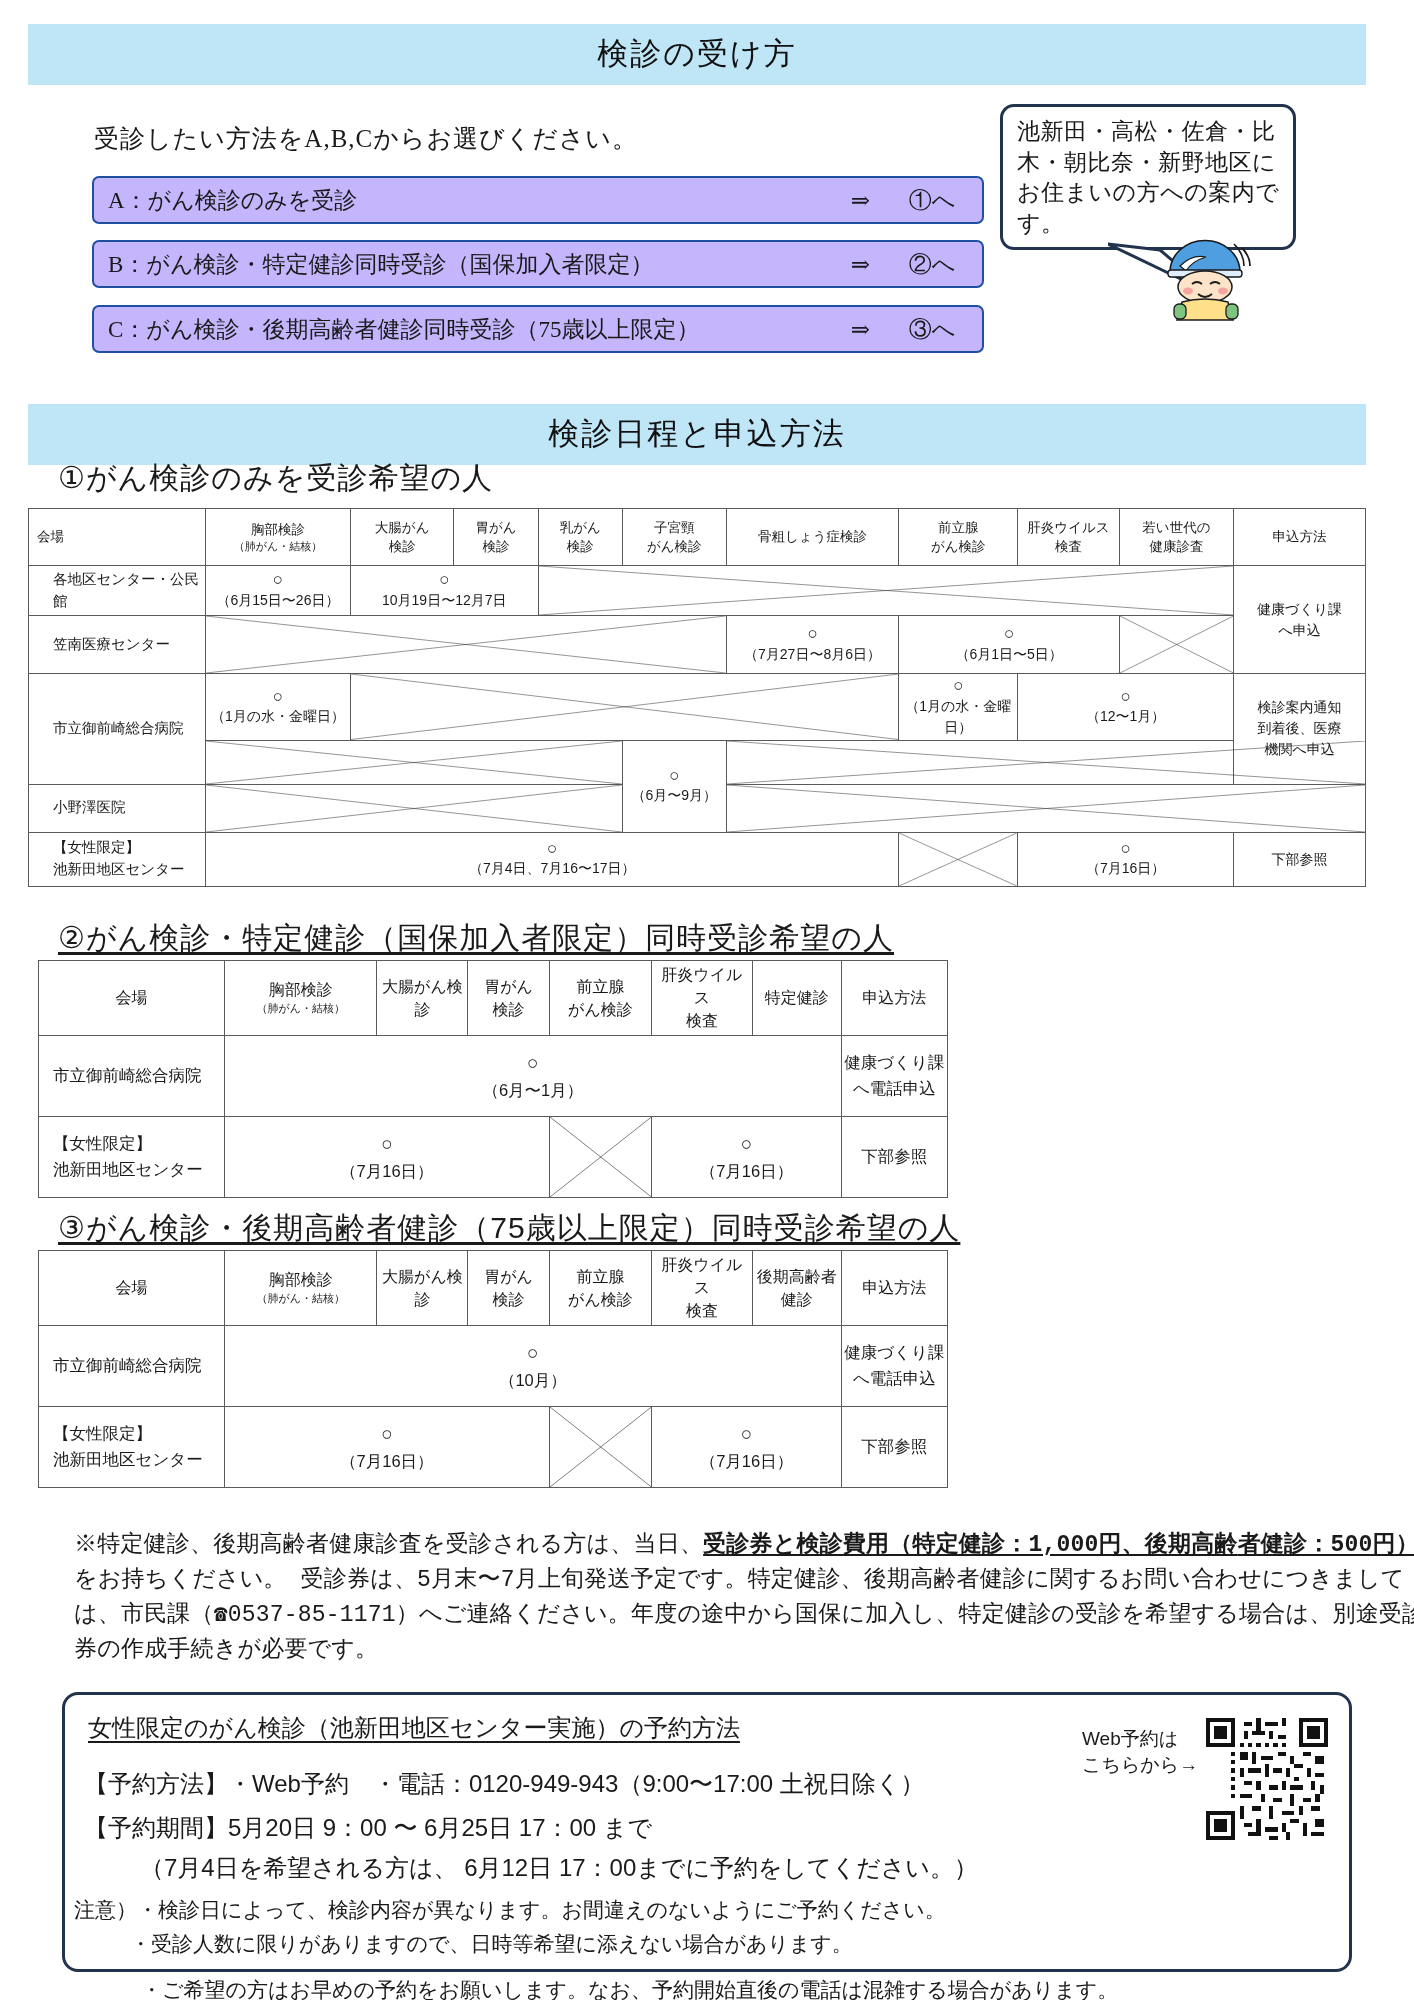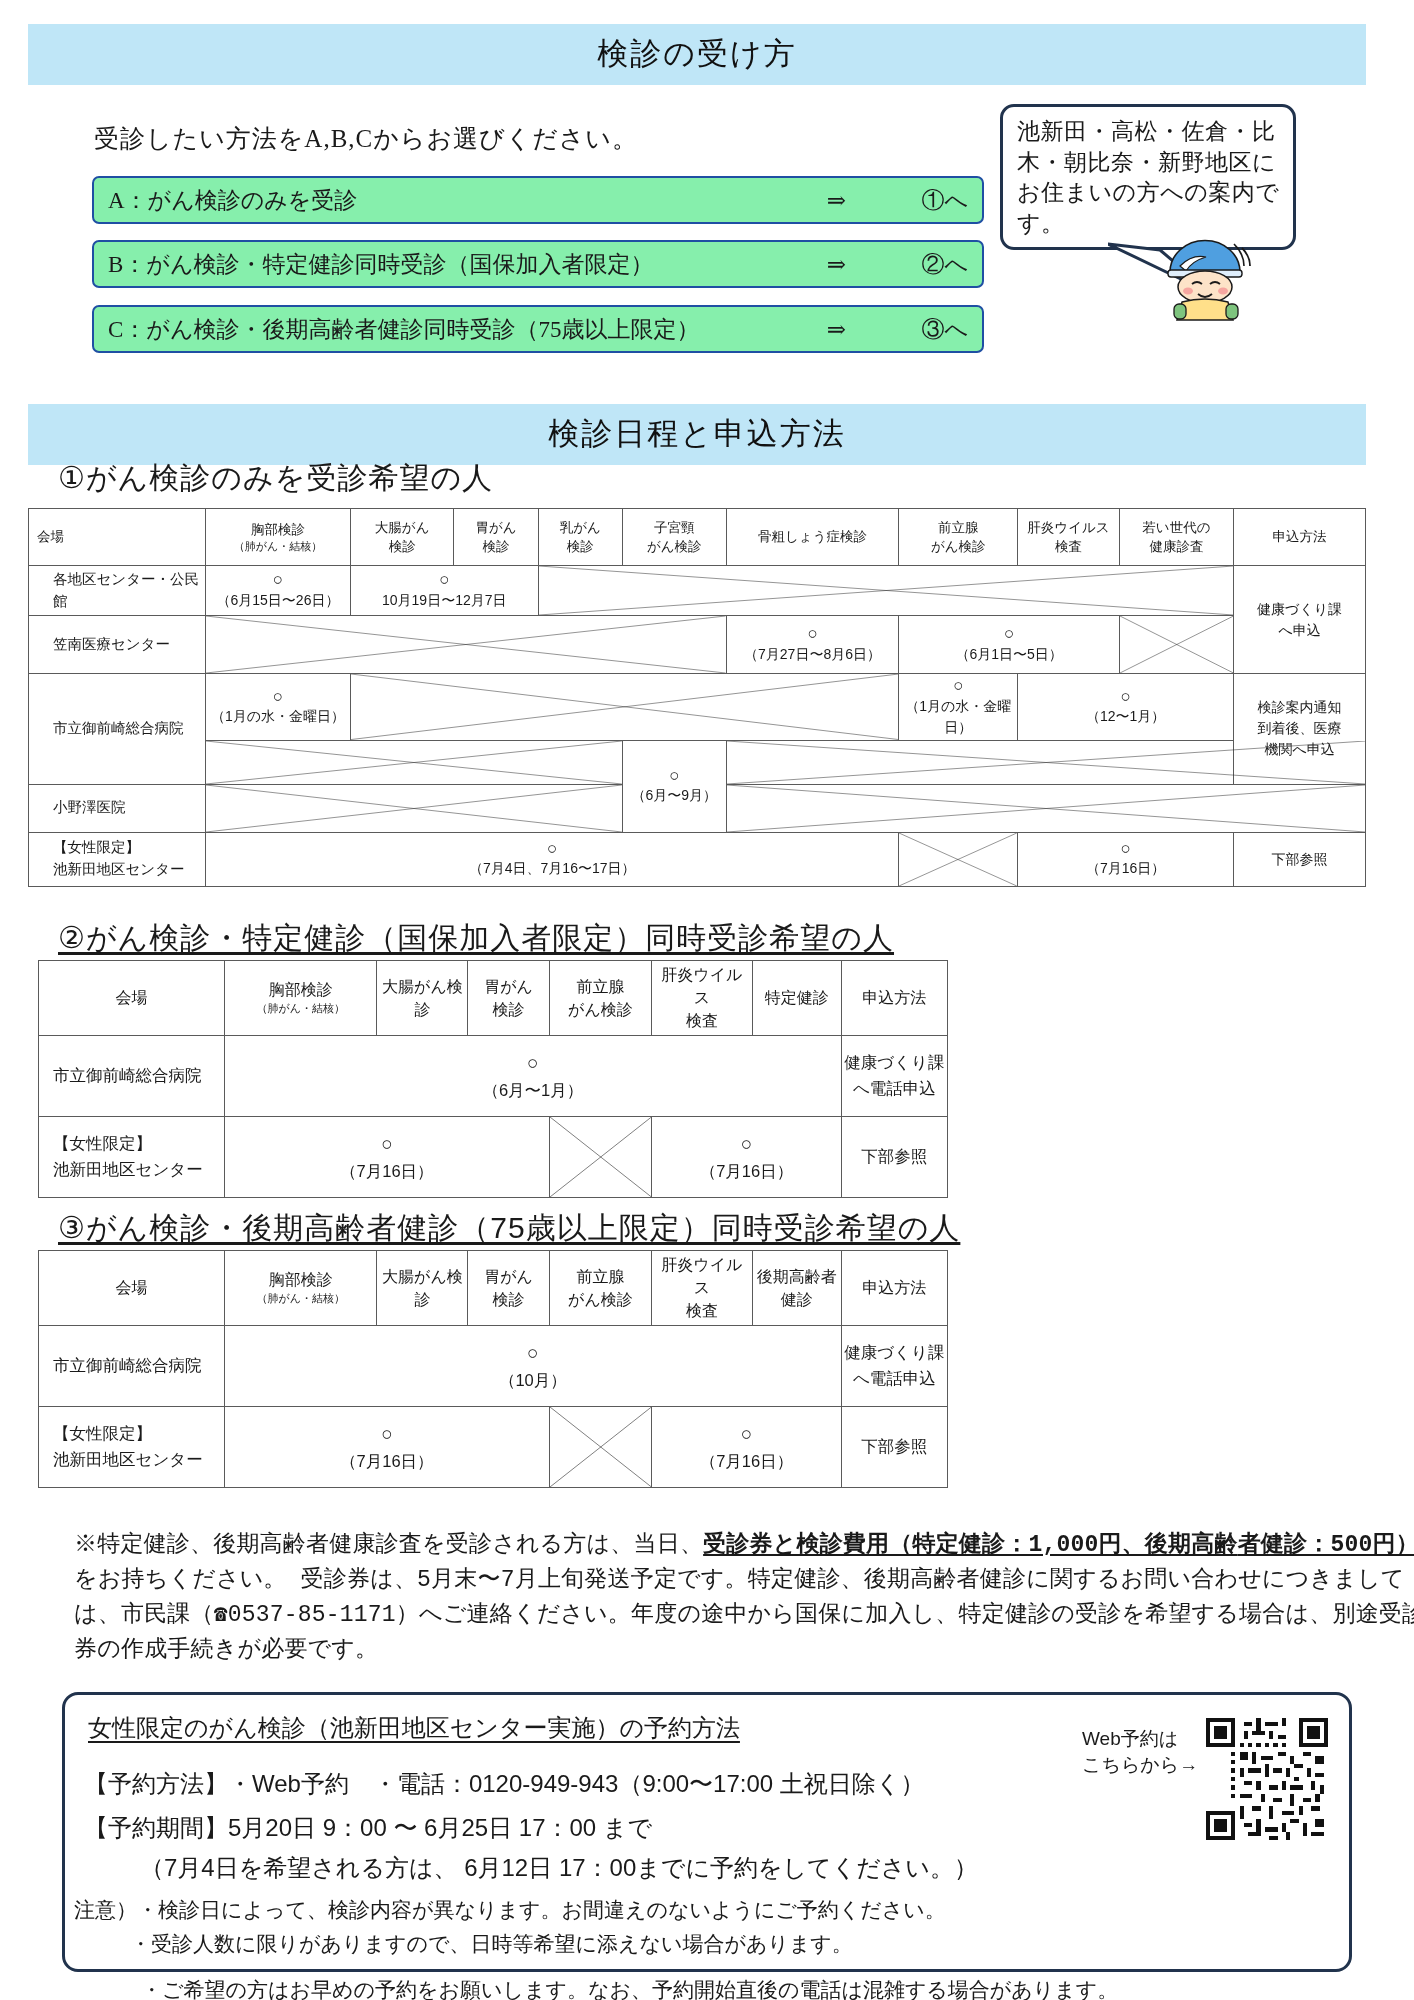--- a/index.html
+++ b/index.html
@@ -35,26 +35,26 @@
   
   .opt{
     position:absolute;
     left:92px;width:892px;height:48px;
     border:2.5px solid #1f4fa3;
     border-radius:7px;
     box-sizing:border-box;
     display:flex;align-items:center;
     padding:0 14px;
     font-size:23px;
-    background:#86efac;
+    background:#c4b5fd;
   }
   .opt .lbl{flex:0 0 auto;white-space:nowrap;}
   .opt .spacer{flex:1 1 auto;}
   .opt .arrow{flex:0 0 auto;margin-right:26px;font-size:23px;}
-  .opt .goto{flex:0 0 auto;width:72px;text-align:right;margin-left:24px;}
+  .opt .goto{flex:0 0 auto;width:72px;text-align:center;}
   #optA{top:176px;}
   #optB{top:240px;}
   #optC{top:305px;}
   #optC .goto{}
 
   
   .bubble{
     position:absolute;left:1000px;top:104px;width:296px;
     border:3px solid #21334d;border-radius:14px;background:#fff;
     padding:10px 12px 8px 14px;box-sizing:border-box;

